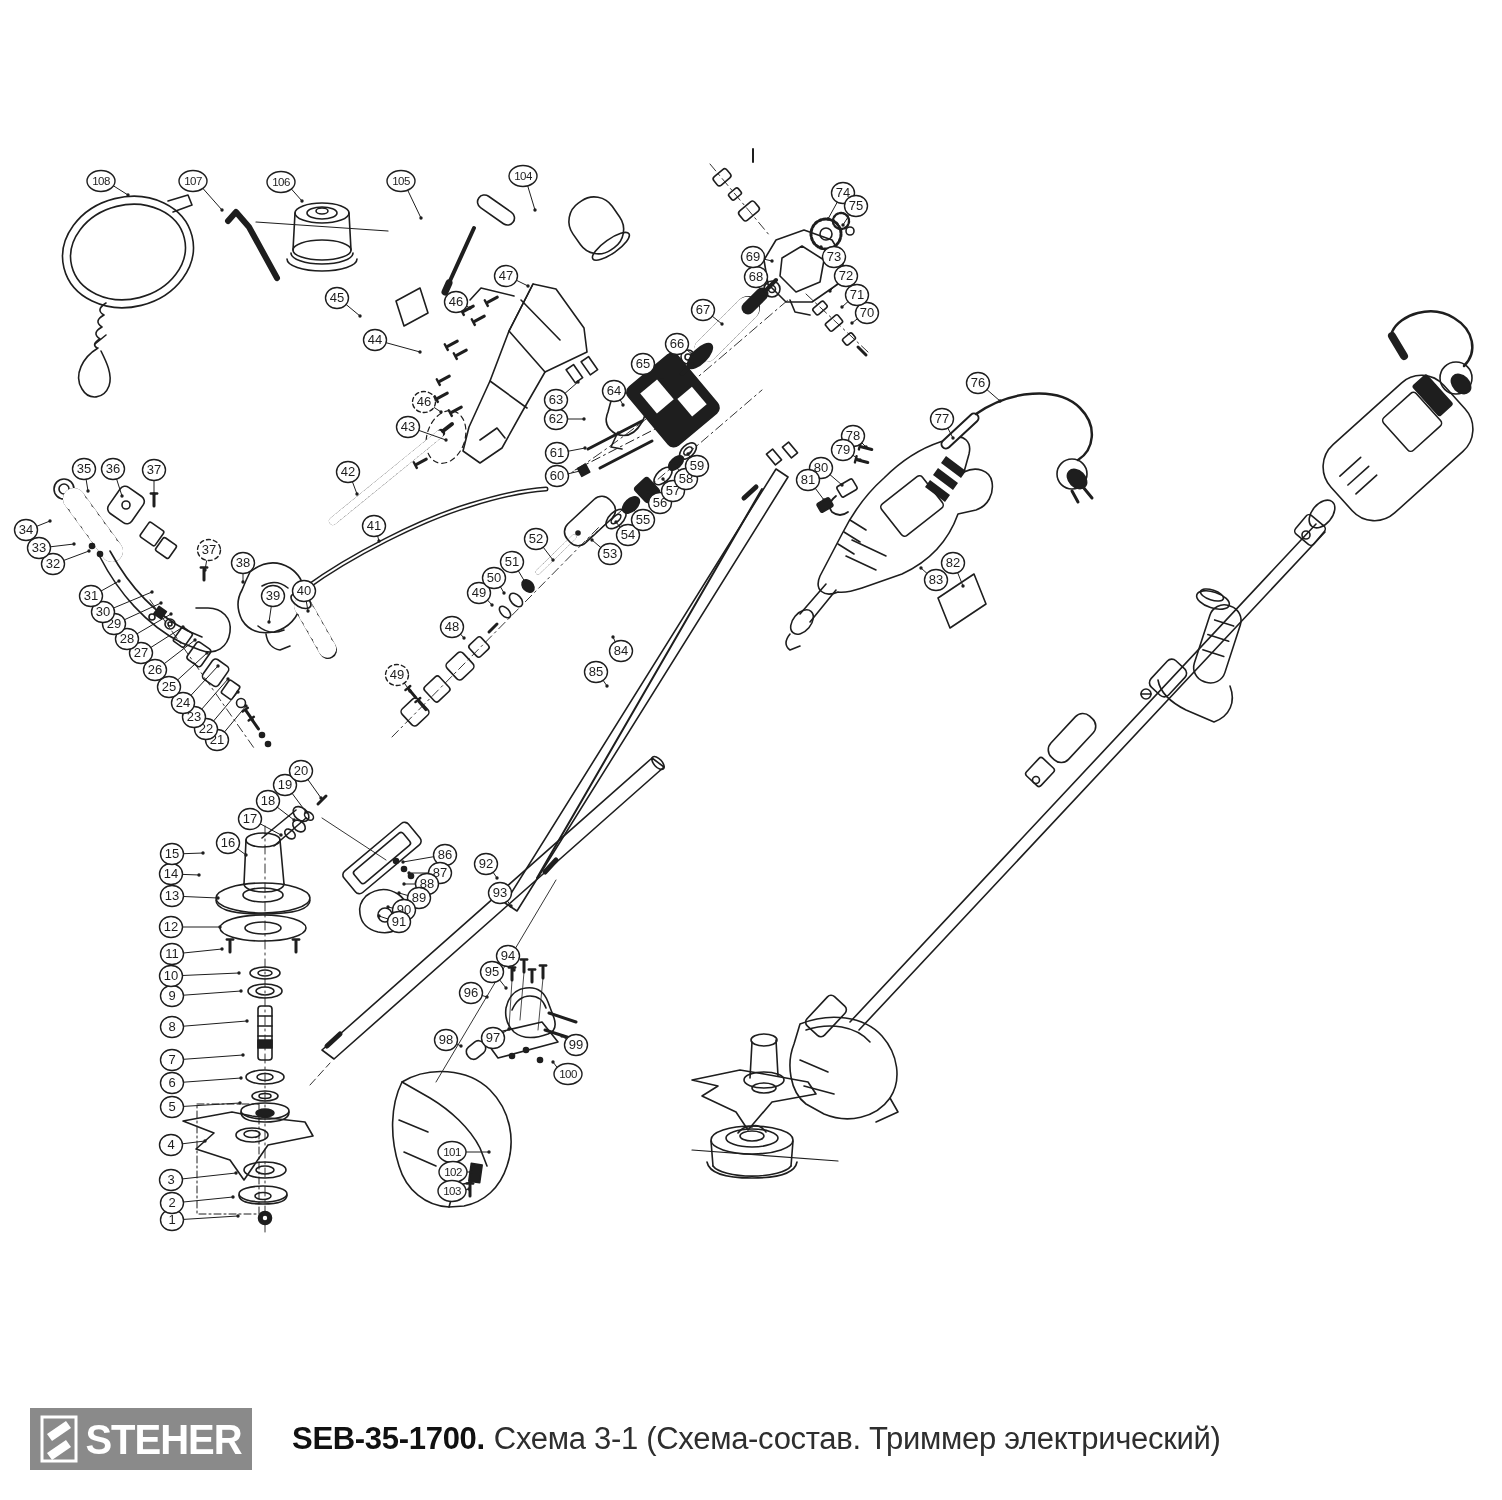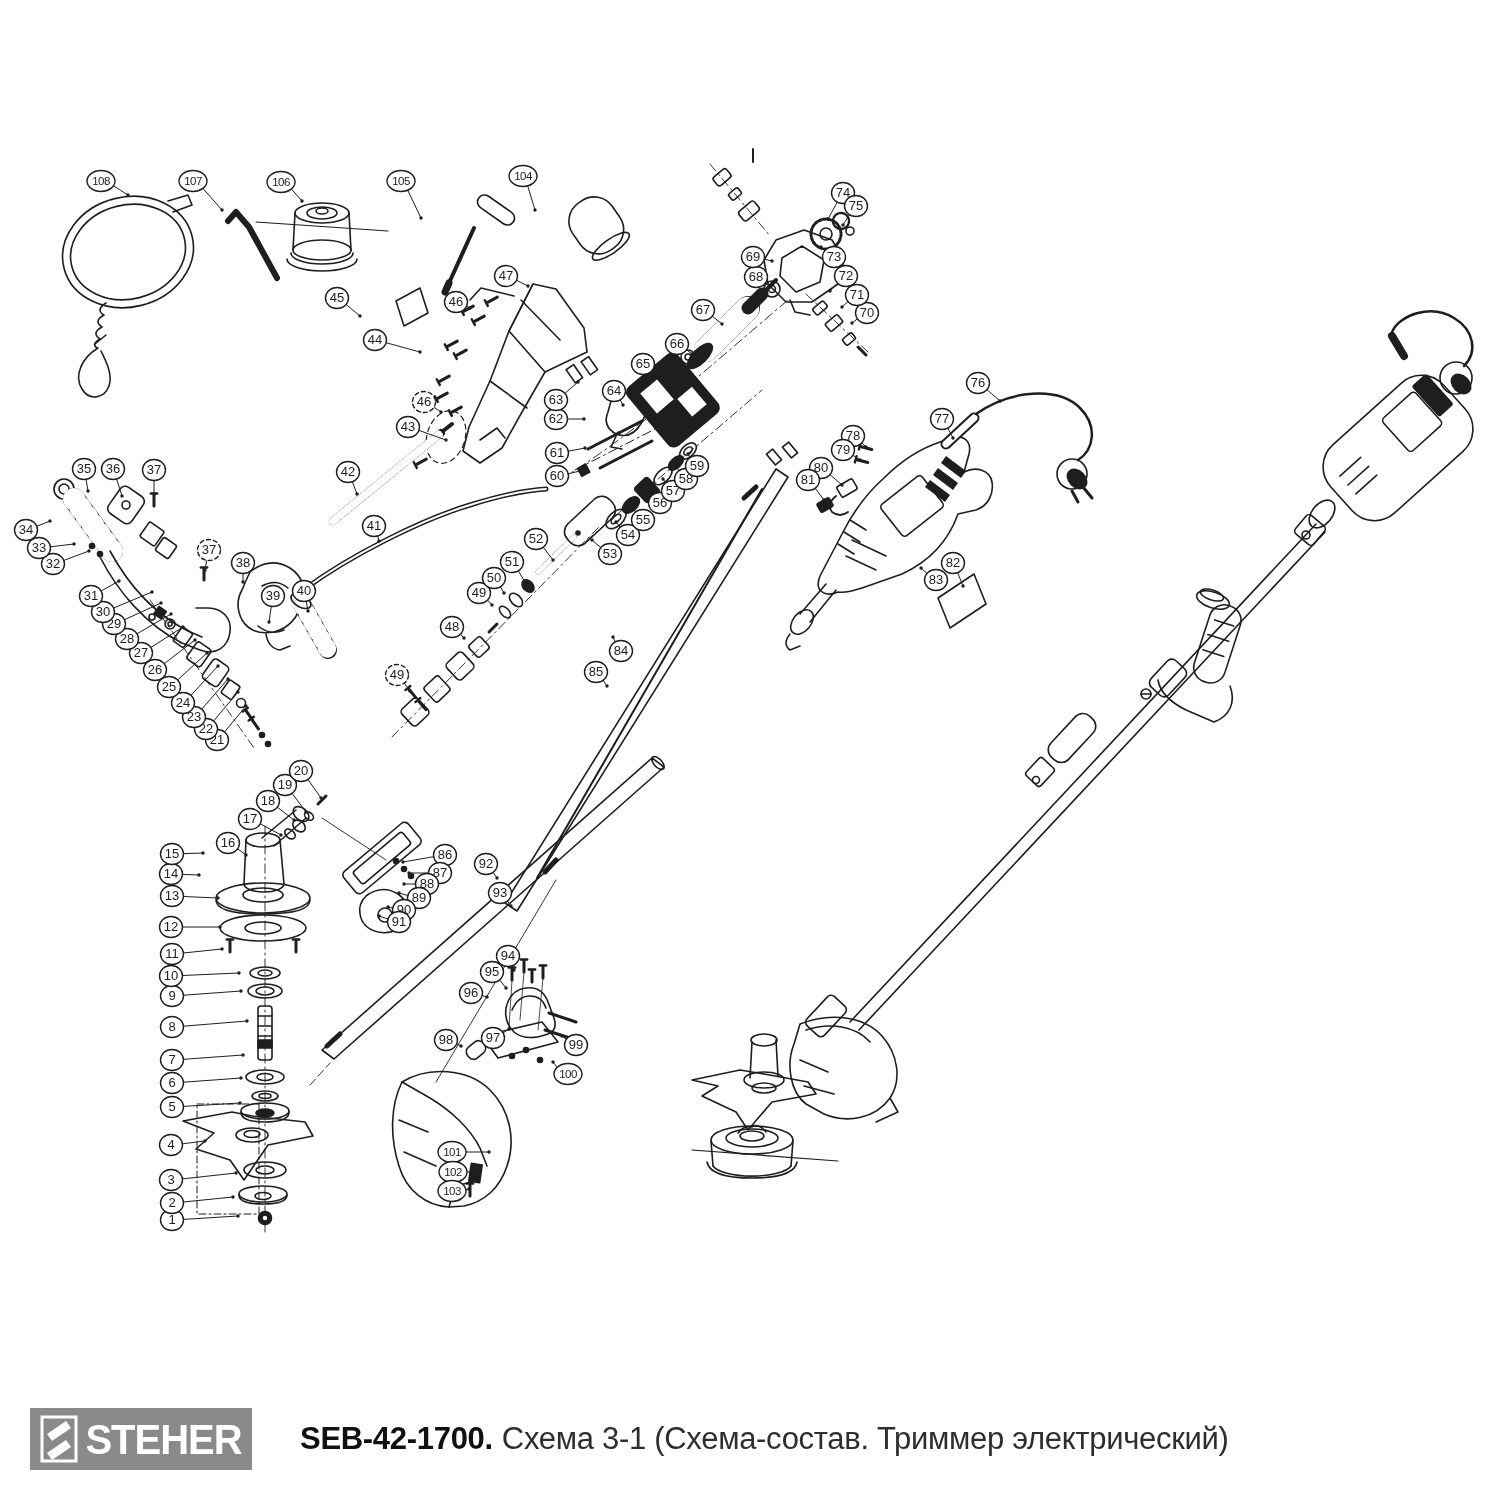--- a/index.html
+++ b/index.html
@@ -4,21 +4,21 @@
 <style>
   :root { --ink:#1e1e1e; --logo-bg:#8a8a8a; }
   html,body { margin:0; padding:0; background:#fff; }
   body { width:1502px; height:1500px; position:relative; overflow:hidden;
          font-family:"Liberation Sans", sans-serif; }
   #stage { position:absolute; left:0; top:0; width:1502px; height:1365px; }
   svg { display:block; }
   #diagram { stroke-linecap:round; stroke-linejoin:round; }
   .co-num { font-family:"Liberation Sans", sans-serif; font-size:13px; fill:var(--ink); }
   .co-num.three { font-size:11.5px; letter-spacing:-0.6px; }
-  .footer { position:absolute; left:30px; top:1408px; display:flex; align-items:center;gap:8px; }
+  .footer { position:absolute; left:30px; top:1408px; display:flex; align-items:center; }
   .logo { width:222px; height:62px; background:var(--logo-bg); display:flex;
           align-items:center; justify-content:center; gap:7px; }
   .logo-text { color:#fff; font-weight:bold; font-size:40px; letter-spacing:-1px;
                font-family:"Liberation Sans", sans-serif; transform:scaleY(1.05); }
   .caption { margin-left:40px; white-space:nowrap; font-size:31px; color:#2e2e2e;
              letter-spacing:-0.3px; }
   .caption .model { font-weight:bold; color:#111; margin-right:9px; }
 </style>
 </head>
 <body>
@@ -1123,15 +1123,15 @@
 <div class="footer">
   <div class="logo">
     <svg width="38" height="48" viewBox="0 0 38 48">
       <rect x="2" y="2" width="34" height="44" fill="none" stroke="#fff" stroke-width="3"></rect>
       <path d="M7,19 L26,6 L31,13 L12,26 Z" fill="#fff"></path>
       <path d="M7,38 L26,25 L31,32 L12,45 Z" fill="#fff"></path>
     </svg>
     <span class="logo-text">STEHER</span>
   </div>
   <div class="caption">
-    <span class="model">SEB-42-1700.</span><span class="scheme">Схема 3-1 (Схема-состав. Триммер электрический)</span>
+    <span class="model">SEB-35-1700.</span><span class="scheme">Схема 3-1 (Схема-состав. Триммер электрический)</span>
   </div>
 </div>
 
 </body></html>

